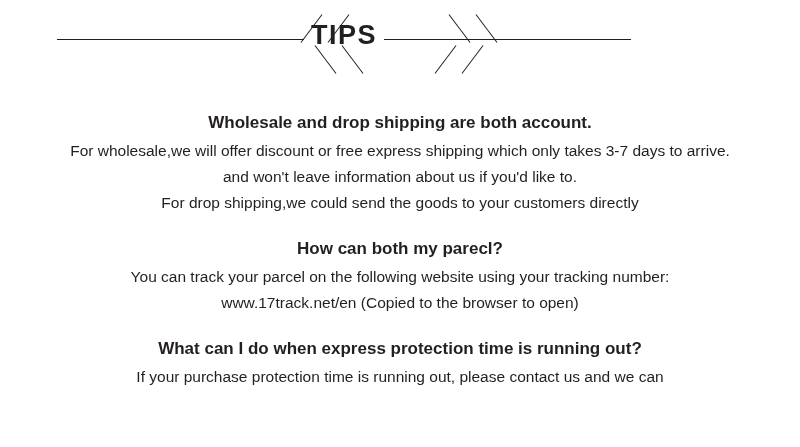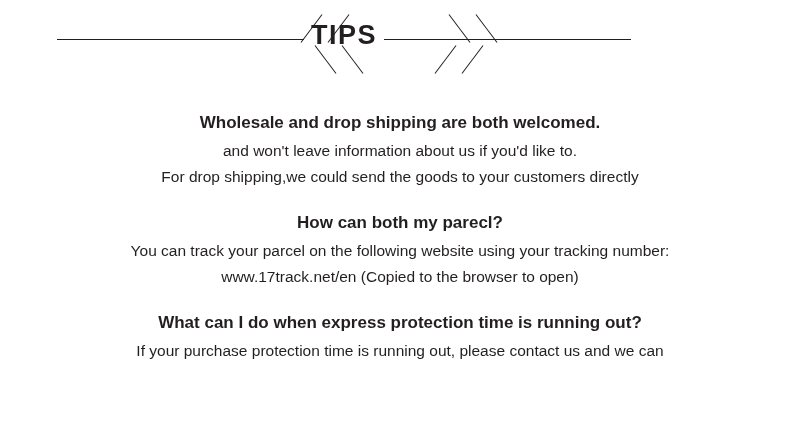--- a/index.html
+++ b/index.html
@@ -103,21 +103,22 @@
     <div class="chev chev-r2"></div>
     <div class="chev chev-r3"></div>
     <div class="chev chev-r4"></div>
 
     <div class="banner-title">TIPS</div>
   </div>
 
   <div class="content">
 
     <div class="section">
-      <div class="head">Wholesale and drop shipping are both welcomed.</div>
+      <div class="head">Wholesale and drop shipping are both account.</div>
+      <div class="line">For wholesale,we will offer discount or free express shipping which only takes 3-7 days to arrive.</div>
       <div class="line">and won't leave information about us if you'd like to.</div>
       <div class="line">For drop shipping,we could send the goods to your customers directly</div>
     </div>
 
     <div class="section">
       <div class="head">How can both my parecl?</div>
       <div class="line">You can track your parcel on the following website using your tracking number:</div>
       <div class="line">www.17track.net/en  (Copied to the browser to open)</div>
     </div>
 

